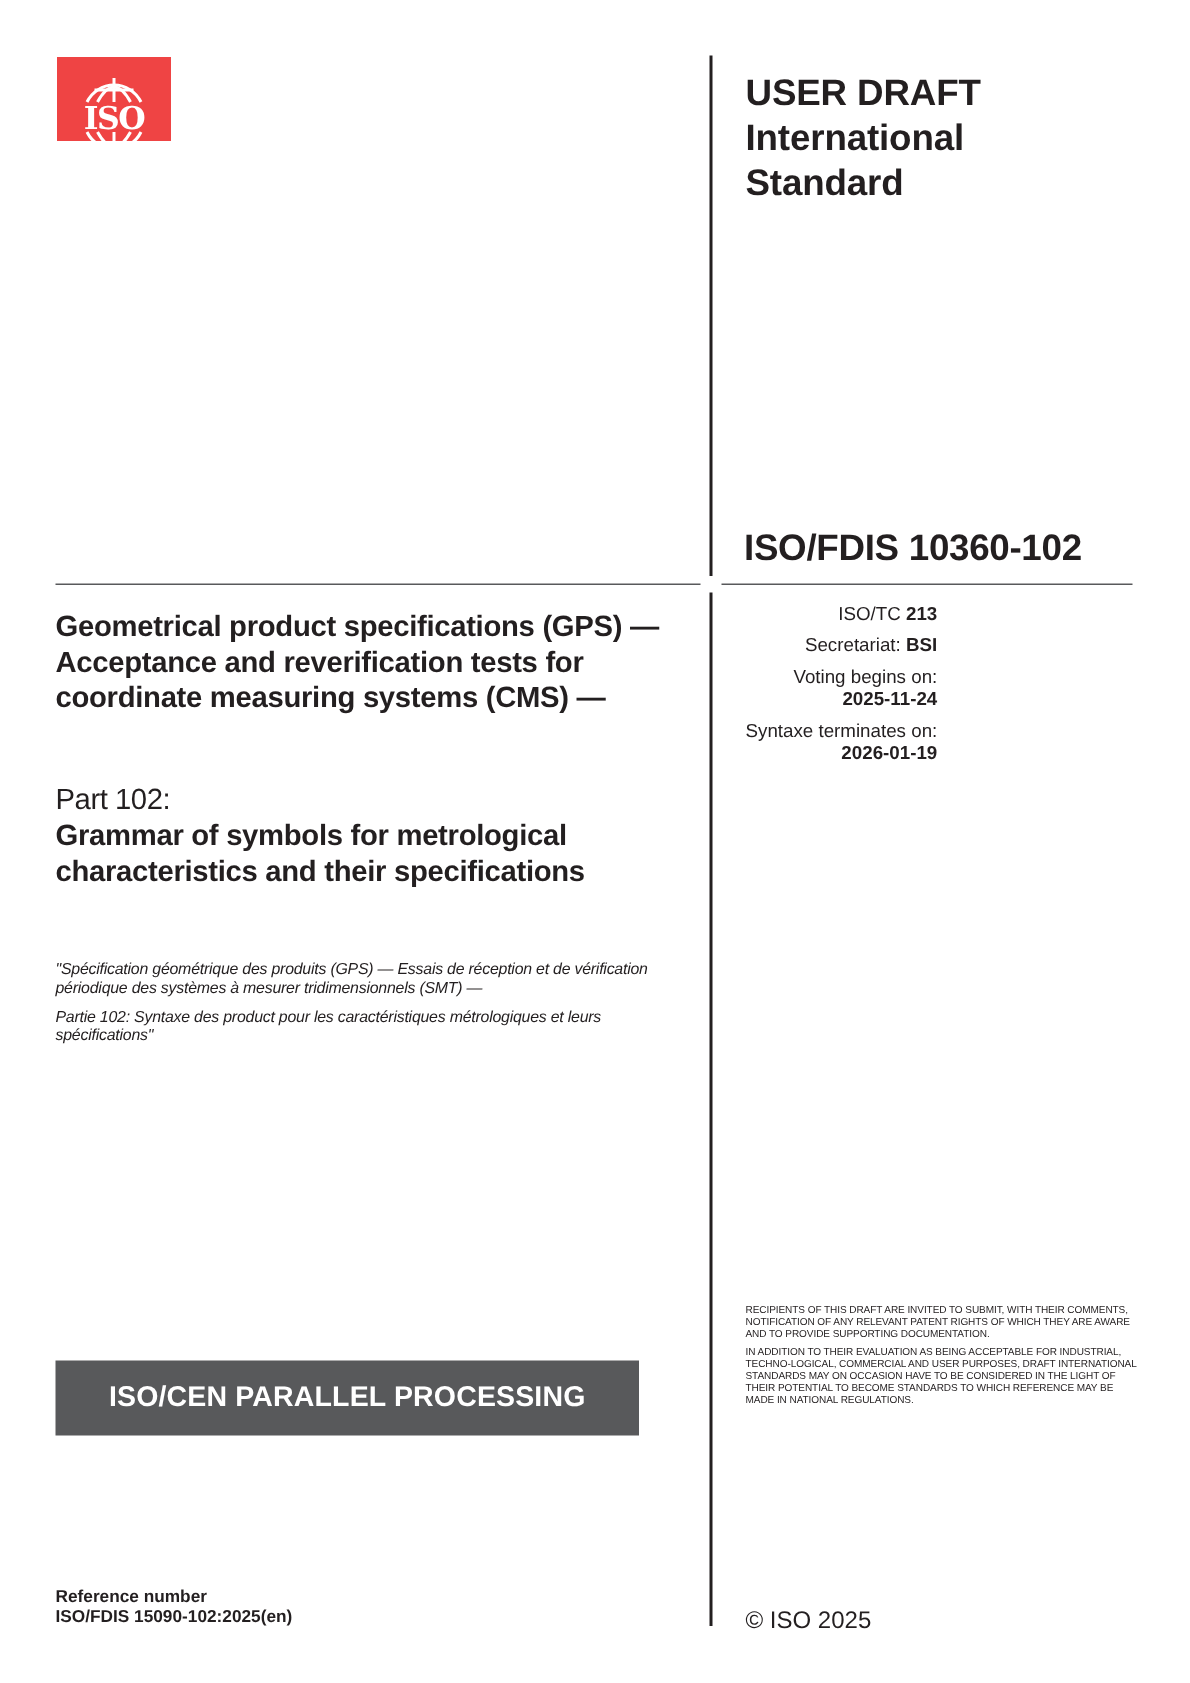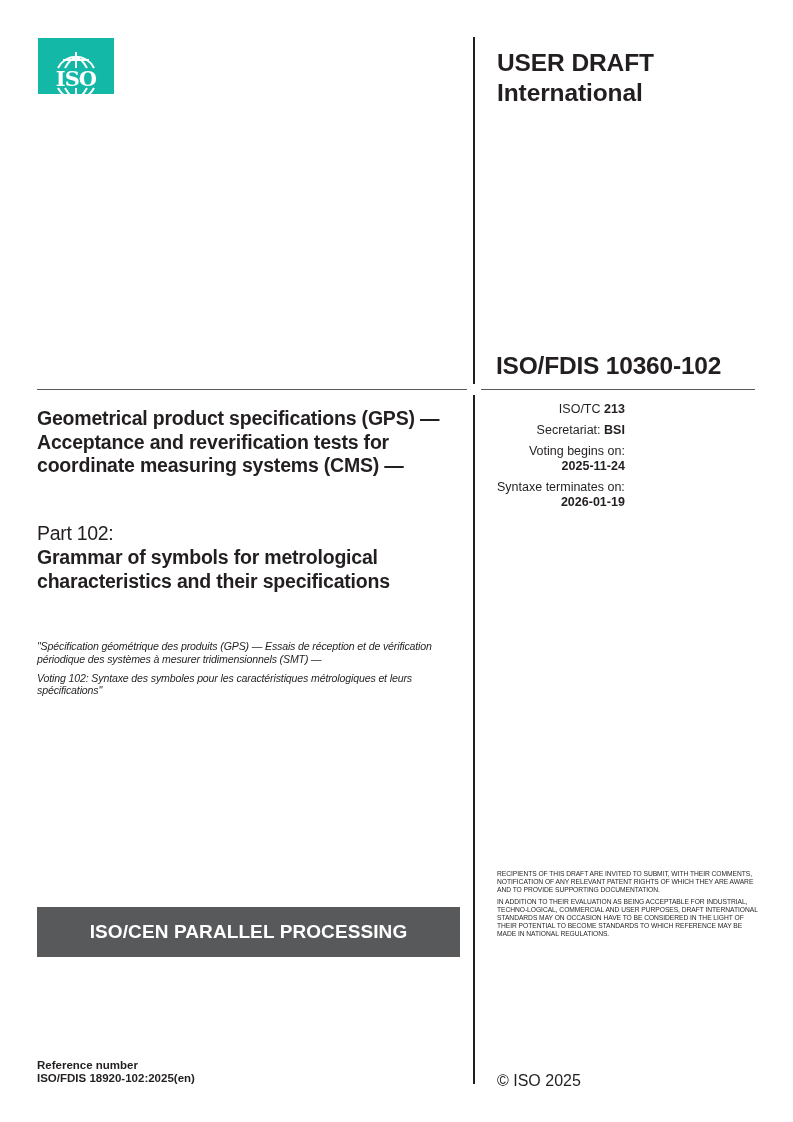--- a/index.html
+++ b/index.html
@@ -1,21 +1,21 @@
 <!DOCTYPE html>
 <html><head>
   <meta charset="utf-8">
   <style>
     html, body { margin: 0; padding: 0; background: #ffffff; }
     body { width: 793px; height: 1122px; position: relative; overflow: hidden; color: #231f20; }
     .abs { position: absolute; }
     .sans { font-family: "Liberation Sans", "DejaVu Sans", sans-serif; }
     .serif { font-family: Liberation Sans, sans-serif; }
 
-    #logo { left: 38px; top: 38px; width: 76px; height: 56px; background: #14b8a6; }
+    #logo { left: 38px; top: 38px; width: 76px; height: 56px; background: #ef4444; }
     #logo svg { display: block; }
 
     #vline-top { left: 473px; top: 37px; width: 1.5px; height: 347px; background: #231f20; }
     #vline-bottom { left: 473px; top: 395px; width: 1.5px; height: 689px; background: #231f20; }
     #hline-left { left: 37px; top: 388.5px; width: 430px; height: 1.2px; background: #58595b; }
     #hline-right { left: 481px; top: 388.5px; width: 274px; height: 1.2px; background: #58595b; }
 
     #status { left: 497px; top: 48px; font-size: 24.5px; font-weight: 700; line-height: 30px; color: #231f20; letter-spacing: -0.1px; }
     #status div { white-space: nowrap; }
 
@@ -25,21 +25,21 @@
     .meta-block { margin-bottom: 6px; text-align: right; }
     .meta-block b { font-weight: 700; }
 
     #title-main { left: 37px; top: 407px; width: 430px; font-size: 19.5px; font-weight: 700; line-height: 23.5px; color: #231f20; letter-spacing: -0.2px; }
     #part-label { left: 37px; top: 522px; font-size: 19.5px; font-weight: 400; line-height: 23.5px; color: #231f20; letter-spacing: -0.3px; }
     #part-title { left: 37px; top: 546px; width: 420px; font-size: 19.5px; font-weight: 700; line-height: 23.5px; color: #231f20; letter-spacing: -0.2px; }
 
     #fr-title { left: 37px; top: 640px; width: 410px; font-size: 10.6px; font-style: italic; line-height: 12.8px; color: #231f20; letter-spacing: -0.15px; }
     #fr-title p { margin: 0 0 6px 0; }
 
-    #banner { left: 37px; top: 907px; width: 423px; height: 50px; background: #58595b; color: #ffffff; font-size: 19px; font-weight: 700; display: flex; align-items: center; justify-content: center; letter-spacing: 0.1px; }
+    #banner { left: 37px; top: 907px; width: 389px; height: 50px; background: #58595b; color: #ffffff; font-size: 19px; font-weight: 700; display: flex; align-items: center; justify-content: center; letter-spacing: 0.1px; }
 
     #notice { left: 497px; top: 870px; width: 265px; font-size: 6.7px; line-height: 8.1px; color: #231f20; letter-spacing: -0.05px; }
     #notice p { margin: 0 0 3.5px 0; }
 
     #refnum { left: 37px; top: 1059px; font-size: 11.5px; line-height: 12.5px; color: #231f20; font-weight: bold; }
     #copyright { left: 497px; top: 1072px; font-size: 16px; color: #231f20; }
   </style>
 </head>
 <body>
 
@@ -62,20 +62,21 @@
 </div>
 
 <div id="vline-top" class="abs"></div>
 <div id="vline-bottom" class="abs"></div>
 <div id="hline-left" class="abs"></div>
 <div id="hline-right" class="abs"></div>
 
 <div id="status" class="abs sans">
   <div>USER DRAFT</div>
   <div>International</div>
+  <div>Standard</div>
 </div>
 
 <div id="docnum" class="abs sans">ISO/FDIS 10360-102</div>
 
 <div id="meta" class="abs sans">
   <div class="meta-block">
     <span>ISO/TC</span>
     <b>213</b>
   </div>
   <div class="meta-block">
@@ -91,30 +92,30 @@
     <b>2026-01-19</b>
   </div>
 </div>
 
 <div id="title-main" class="abs serif">Geometrical product specifications (GPS) — Acceptance and reverification tests for coordinate measuring systems (CMS) —</div>
 <div id="part-label" class="abs serif">Part 102:</div>
 <div id="part-title" class="abs serif">Grammar of symbols for metrological characteristics and their specifications</div>
 
 <div id="fr-title" class="abs serif">
   <p>"Spécification géométrique des produits (GPS) — Essais de réception et de vérification périodique des systèmes à mesurer tridimensionnels (SMT) —</p>
-  <p>Voting 102: Syntaxe des symboles pour les caractéristiques métrologiques et leurs spécifications"</p>
+  <p>Partie 102: Syntaxe des product pour les caractéristiques métrologiques et leurs spécifications"</p>
 </div>
 
 <div id="banner" class="abs sans">
   <span>ISO/CEN PARALLEL PROCESSING</span>
 </div>
 
 <div id="notice" class="abs sans">
   <p>RECIPIENTS OF THIS DRAFT ARE INVITED TO SUBMIT, WITH THEIR COMMENTS, NOTIFICATION OF ANY RELEVANT PATENT RIGHTS OF WHICH THEY ARE AWARE AND TO PROVIDE SUPPORTING DOCUMENTATION.</p>
   <p>IN ADDITION TO THEIR EVALUATION AS BEING ACCEPTABLE FOR INDUSTRIAL, TECHNO-LOGICAL, COMMERCIAL AND USER PURPOSES, DRAFT INTERNATIONAL STANDARDS MAY ON OCCASION HAVE TO BE CONSIDERED IN THE LIGHT OF THEIR POTENTIAL TO BECOME STANDARDS TO WHICH REFERENCE MAY BE MADE IN NATIONAL REGULATIONS.</p>
 </div>
 
 <div id="refnum" class="abs sans">
   <div>Reference number</div>
-  <div>ISO/FDIS 18920-102:2025(en)</div>
+  <div>ISO/FDIS 15090-102:2025(en)</div>
 </div>
 
 <div id="copyright" class="abs sans">© ISO 2025</div>
 
 </body></html>

